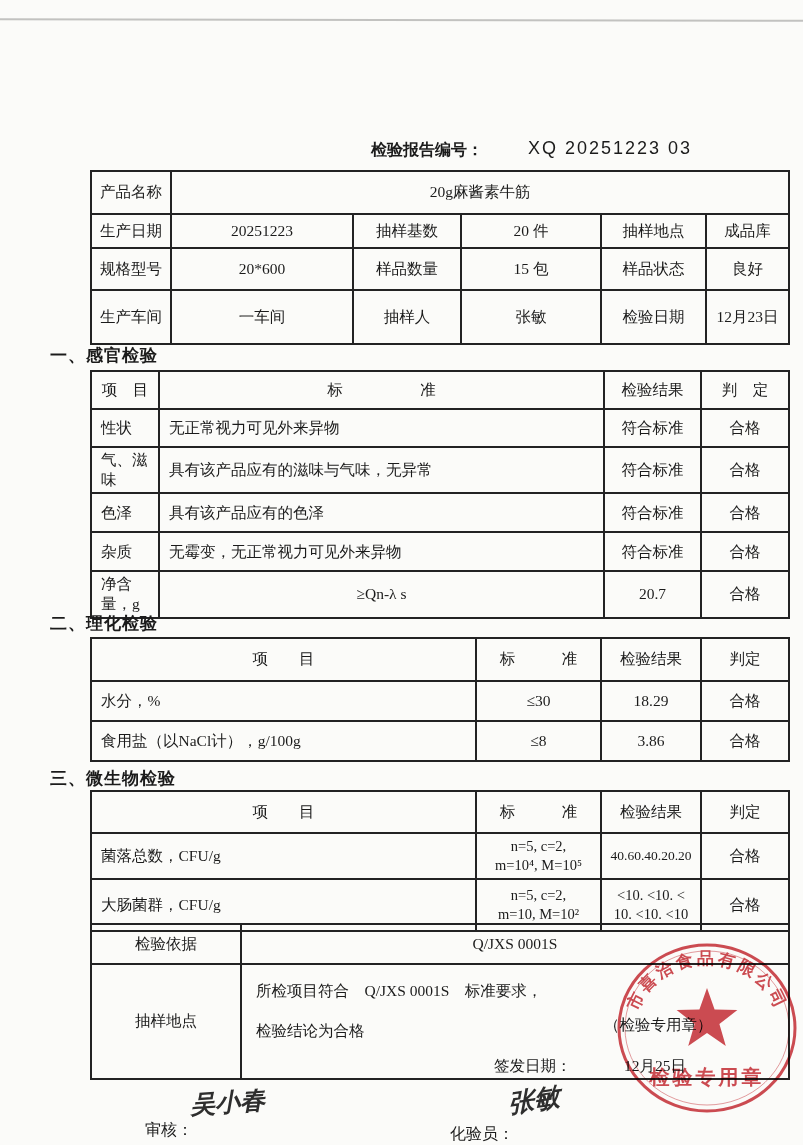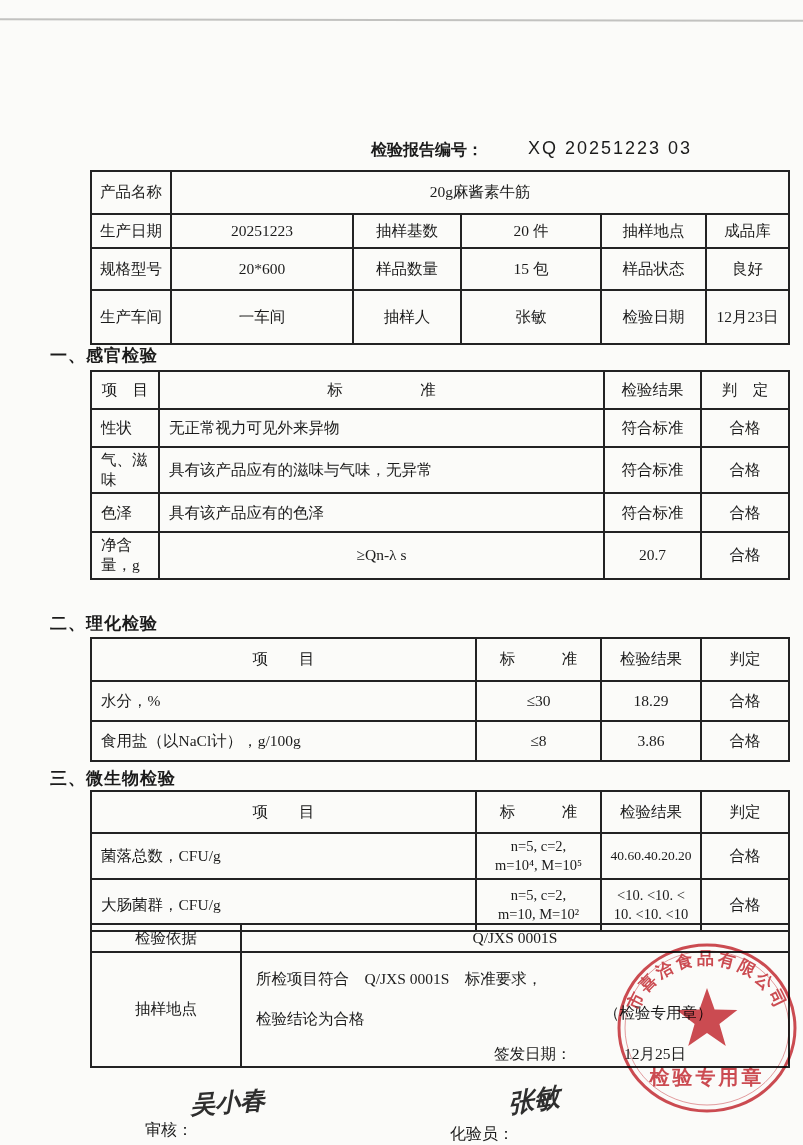--- a/index.html
+++ b/index.html
@@ -113,20 +113,26 @@
       <td class="left">具有该产品应有的滋味与气味，无异常</td>
       <td>符合标准</td>
       <td>合格</td>
     </tr>
     <tr style="height:39px">
       <td class="left">色泽</td>
       <td class="left">具有该产品应有的色泽</td>
       <td>符合标准</td>
       <td>合格</td>
     </tr>
+    <tr style="height:39px">
+      <td class="left">杂质</td>
+      <td class="left">无霉变，无正常视力可见外来异物</td>
+      <td>符合标准</td>
+      <td>合格</td>
+    </tr>
     <tr style="height:38px">
       <td class="left">净含量，g</td>
       <td>≥Qn-λ s</td>
       <td>20.7</td>
       <td>合格</td>
     </tr>
   </tbody>
     </table>
 
   <div class="sec-head" style="left:50px;top:612px;">二、理化检验</div>
@@ -199,21 +205,21 @@
     </tr>
   </tbody>
     </table>
 
   <table class="tbl" style="left:50px;top:923px;width:698px;">
     <colgroup>
         <col style="width:150px">
         <col style="width:548px">
       </colgroup>
     <tbody>
-        <tr style="height:28px">
+        <tr style="height:40px">
       <td>检验依据</td>
       <td>Q/JXS 0001S</td>
     </tr>
     <tr style="height:115px">
       <td>抽样地点</td>
       <td class="concl-cell">
         <span class="concl-line1">所检项目符合　Q/JXS 0001S　标准要求，</span>
         <span class="concl-line2">检验结论为合格</span>
         <span class="seal-note">（检验专用章）</span>
         <span class="sign-date">签发日期：</span>

